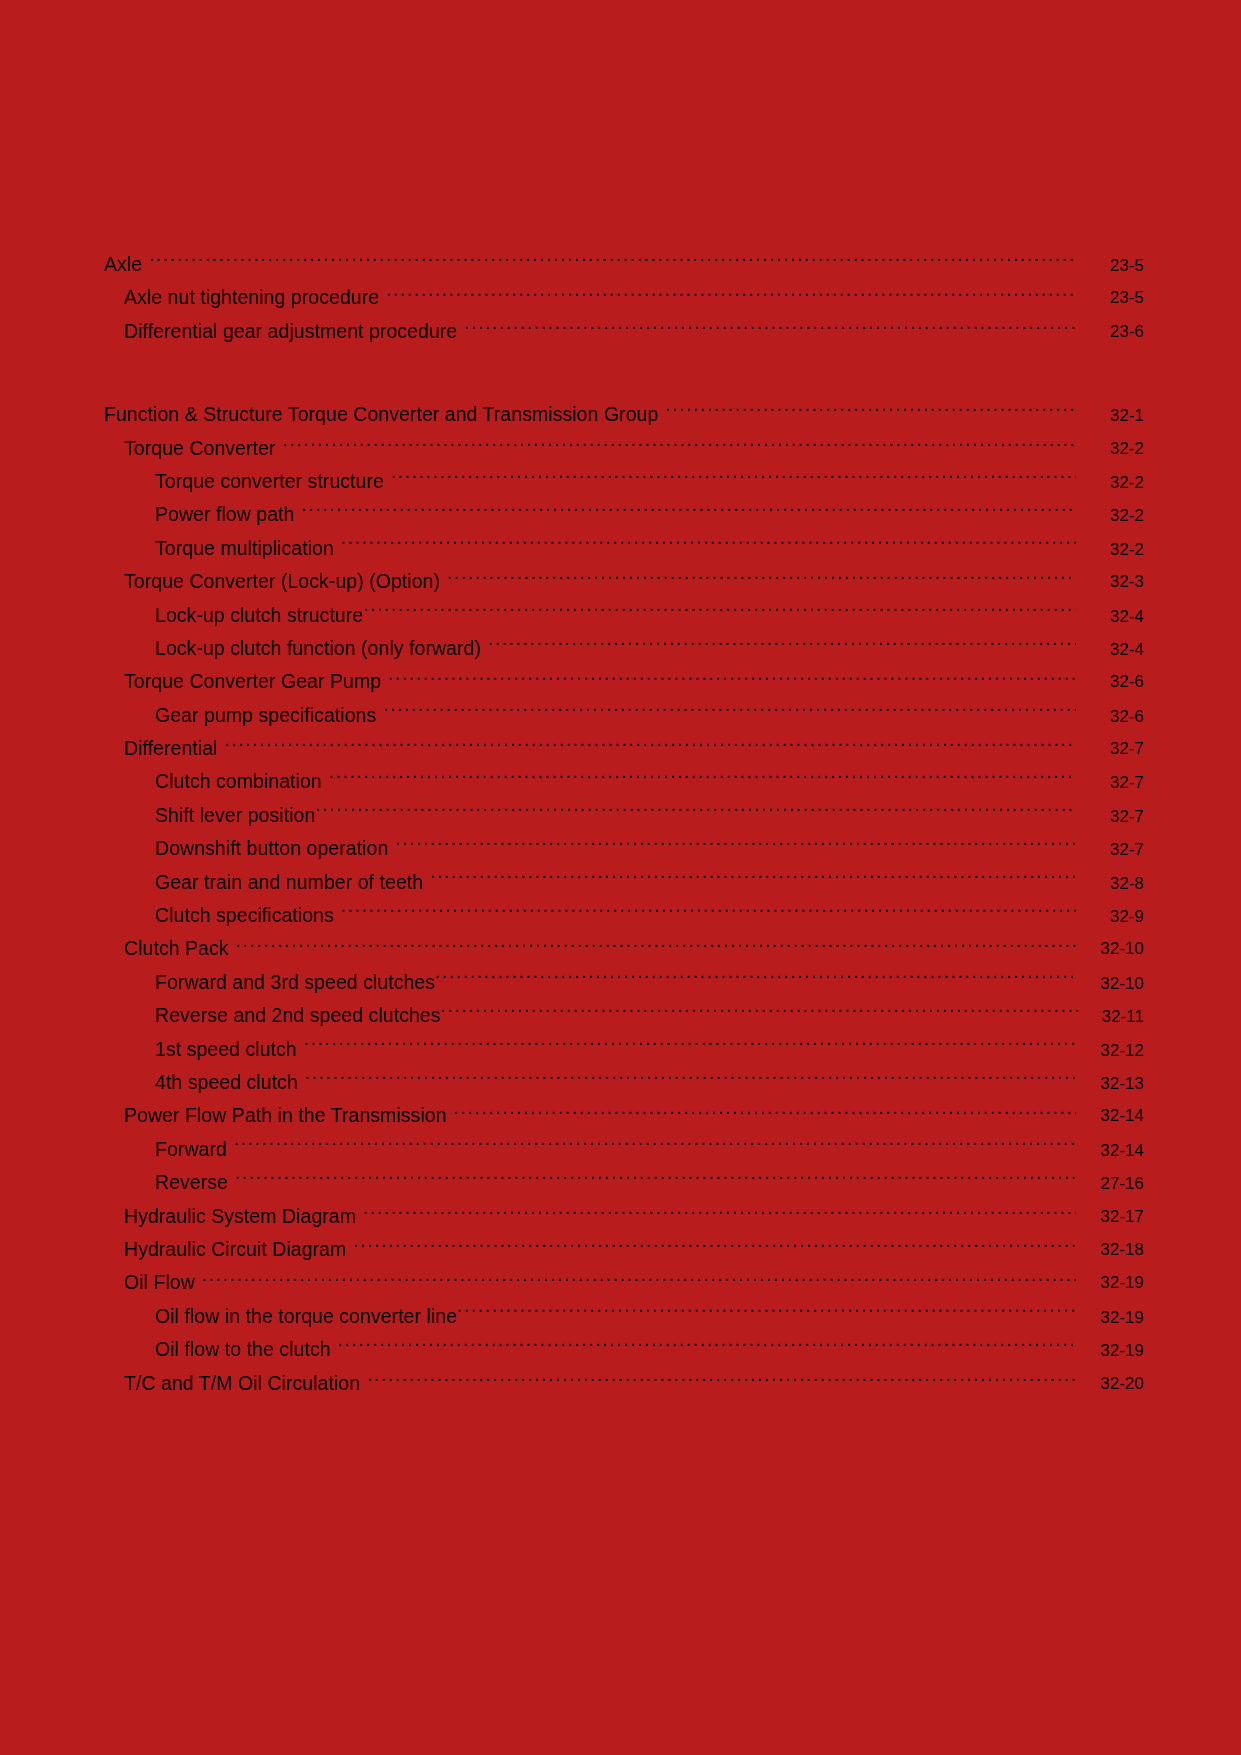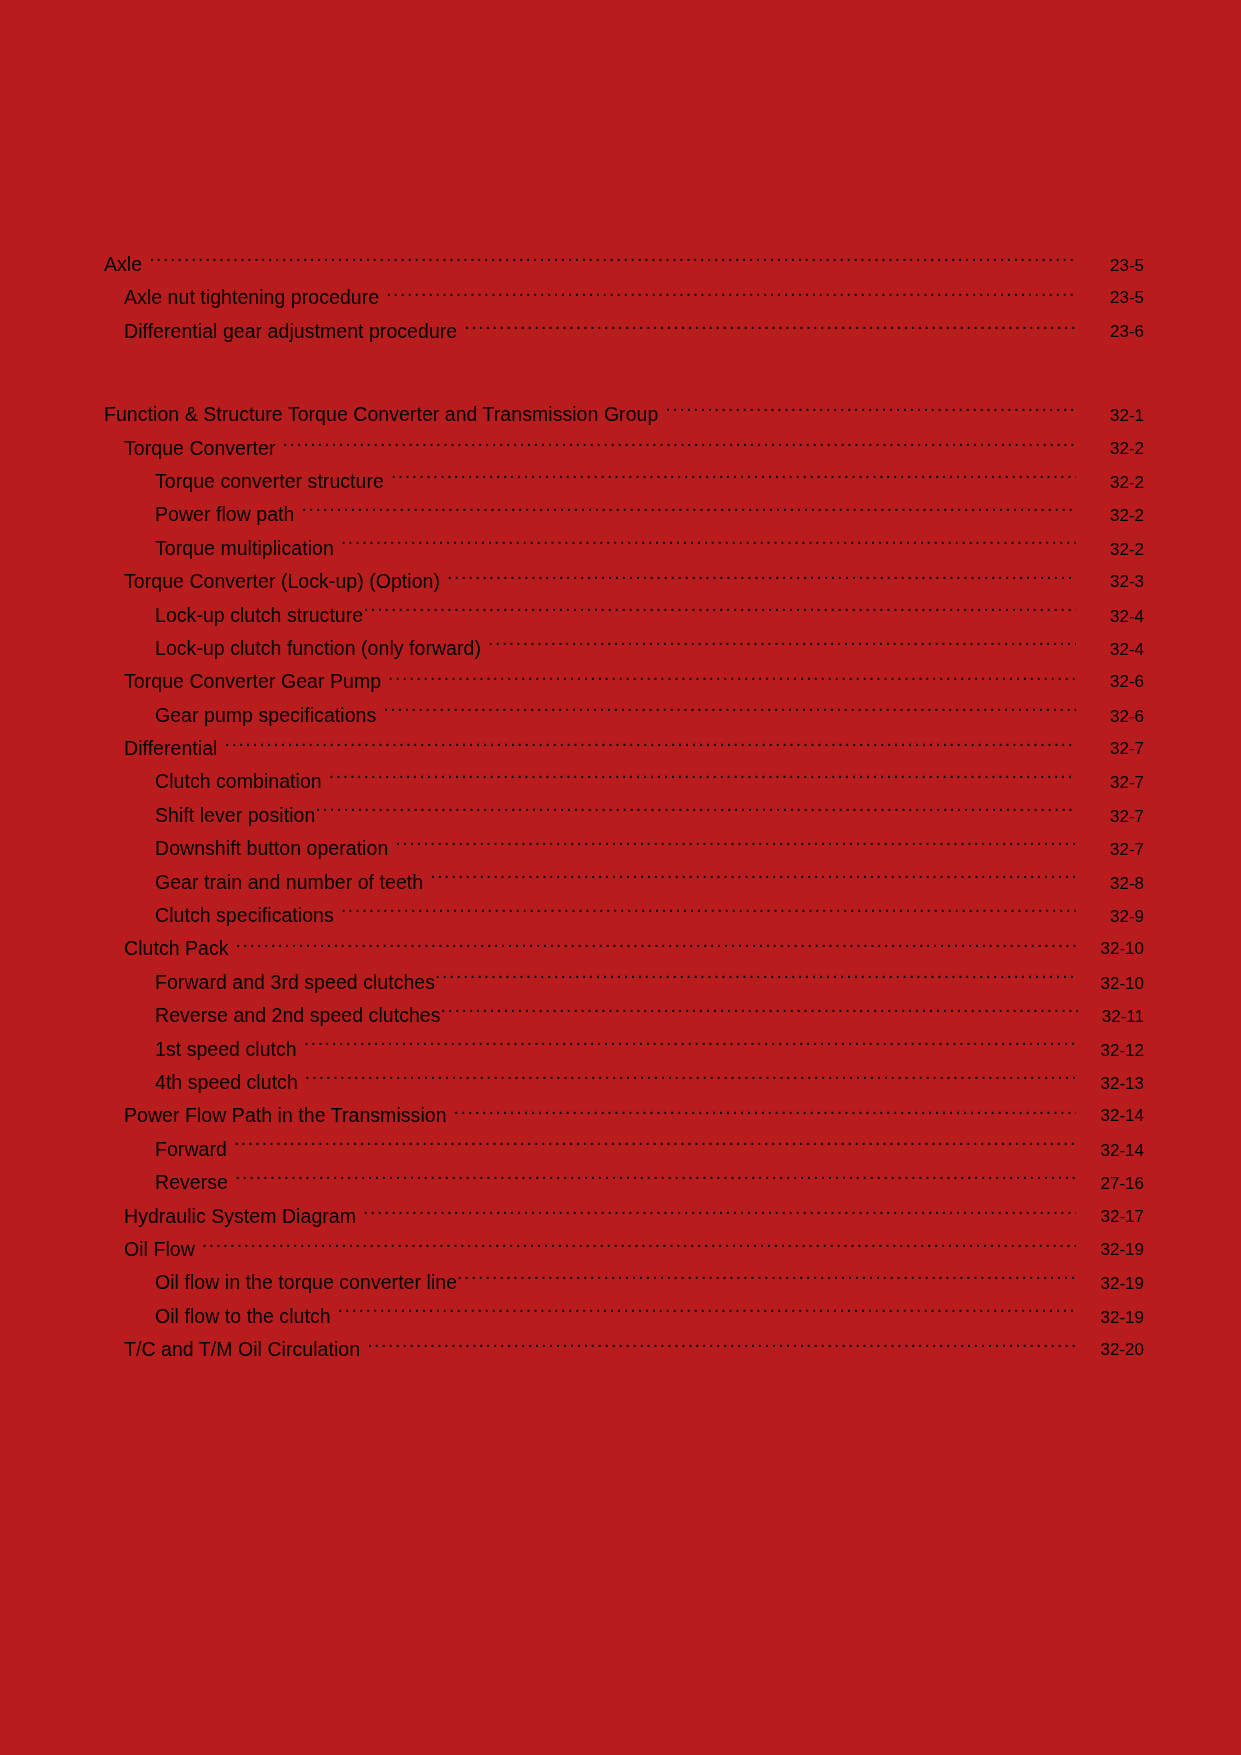--- a/index.html
+++ b/index.html
@@ -232,20 +232,25 @@
           <span class="title">Reverse</span>
           <span class="leader"></span>
           <span class="page">27-16</span>
         </div>
         <div class="toc-row lvl1 sp-title sp-page">
           <span class="title">Hydraulic System Diagram</span>
           <span class="leader"></span>
           <span class="page">32-17</span>
         </div>
         <div class="toc-row lvl1 sp-title sp-page">
+          <span class="title">Hydraulic Circuit Diagram</span>
+          <span class="leader"></span>
+          <span class="page">32-18</span>
+        </div>
+        <div class="toc-row lvl1 sp-title sp-page">
           <span class="title">Oil Flow</span>
           <span class="leader"></span>
           <span class="page">32-19</span>
         </div>
         <div class="toc-row lvl2 sp-none sp-page">
           <span class="title">Oil flow in the torque converter line</span>
           <span class="leader"></span>
           <span class="page">32-19</span>
         </div>
         <div class="toc-row lvl2 sp-title sp-page">

